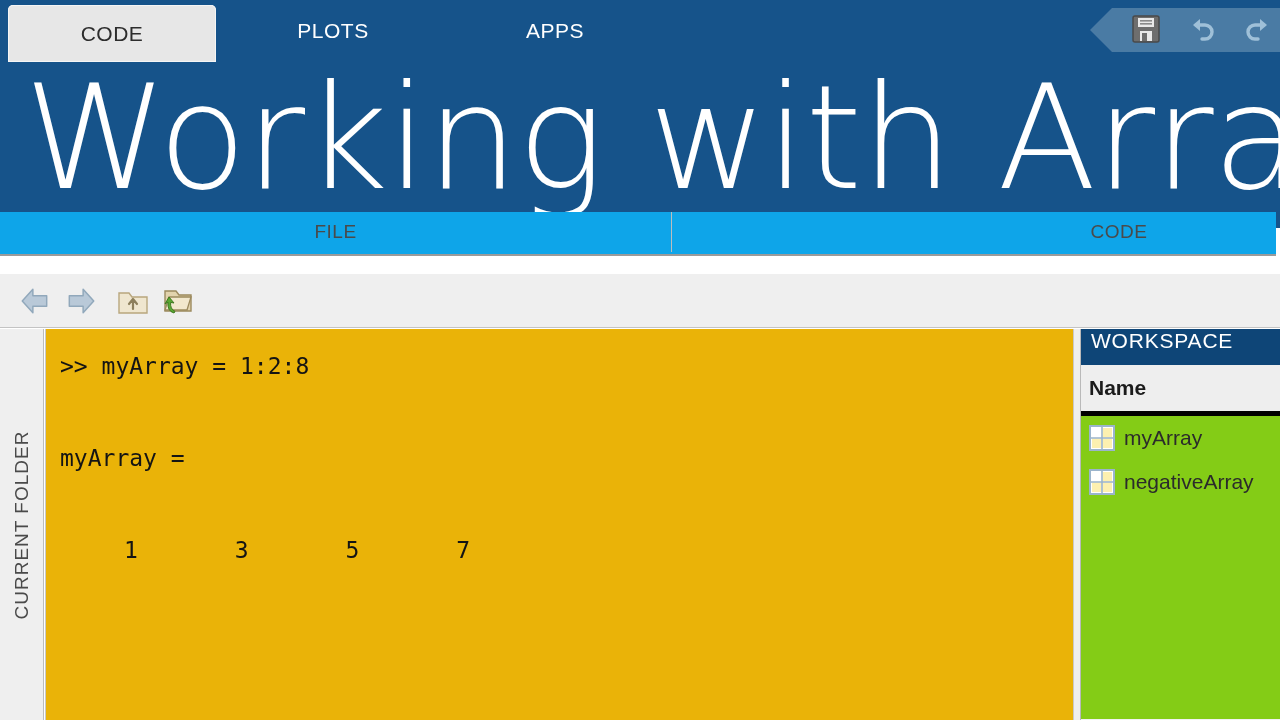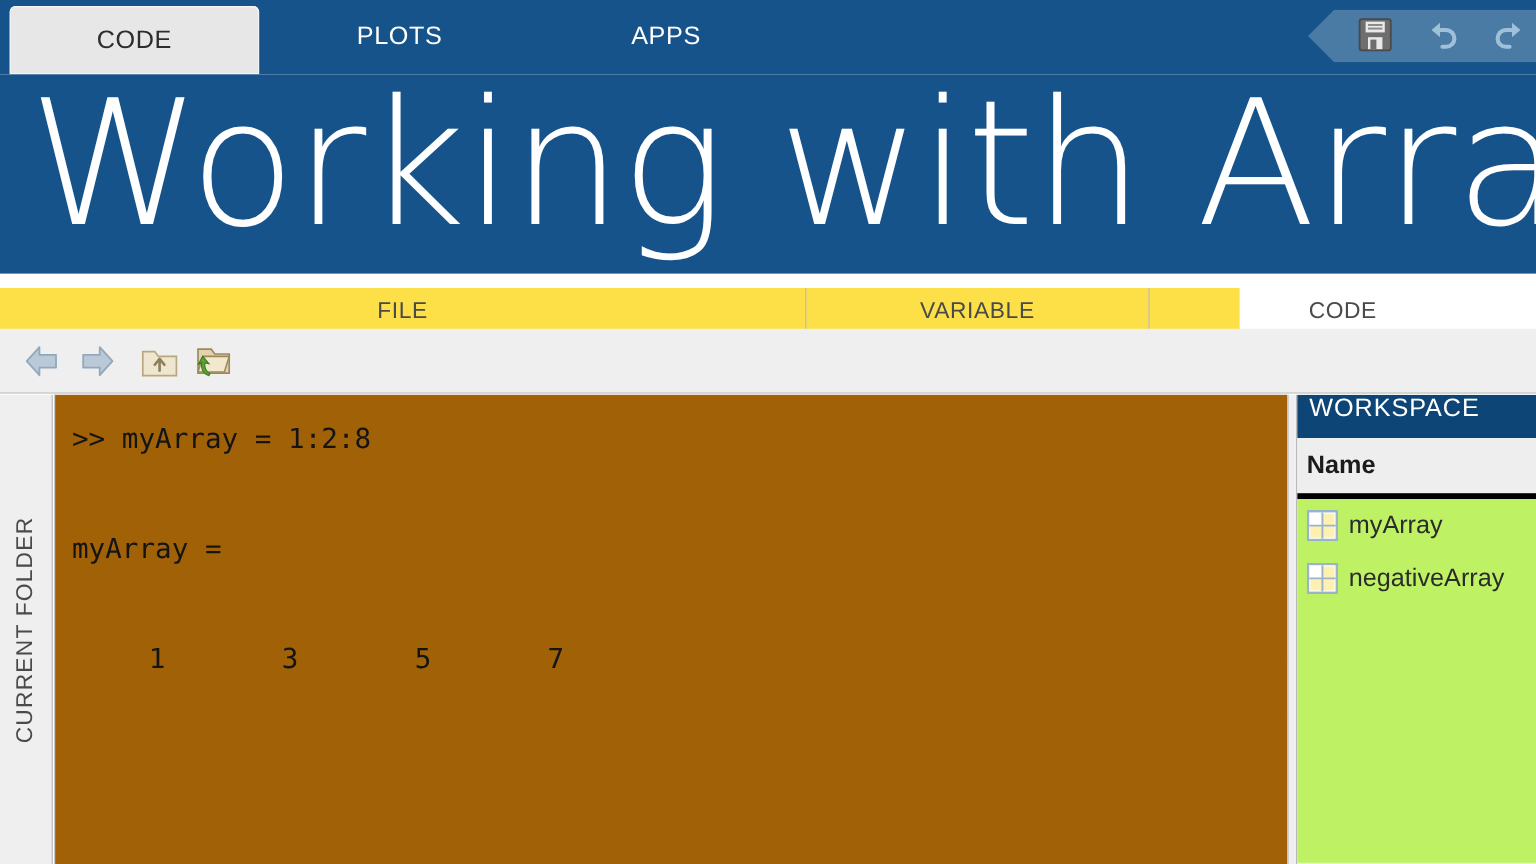--- a/index.html
+++ b/index.html
@@ -85,23 +85,23 @@
     font-size: 145px;
     line-height: 180px;
     color: #ffffff;
     white-space: nowrap;
     letter-spacing: -1px;
   }
 
   
   .sections {
     position: absolute;
-    left: 0; top: 240px;
-    width: 1033px; height: 44px;
-    background: #fde047;
+    left: 0; top: 212px;
+    width: 1276px; height: 44px;
+    background: #0ea5e9;
     border-bottom: 2px solid #9a9a9a;
     box-sizing: border-box;
   }
   .section {
     position: absolute;
     top: 0; height: 40px;
     display: flex;
     align-items: center;
     justify-content: center;
     font-size: 19px;
@@ -190,21 +190,21 @@
     color: #4a4a4a;
     letter-spacing: 1px;
     cursor: default;
   }
 
   
   .cmdwin {
     position: absolute;
     left: 45px; top: 329px;
     width: 1028px; height: 391px;
-    background: #a16207;
+    background: #eab308;
     border-left: 1px solid #c9c9c9;
     box-sizing: border-box;
     padding: 14px 0 0 14px;
     overflow: hidden;
   }
   .cmdline {
     font-family: "DejaVu Sans Mono", "Liberation Mono", monospace;
     font-size: 23px;
     line-height: 46px;
     color: #141414;
@@ -259,21 +259,21 @@
     height: 44px;
     display: flex;
     align-items: center;
     padding-left: 8px;
     gap: 9px;
     font-size: 21px;
     color: #2b2b2b;
     white-space: nowrap;
     cursor: pointer;
   }
-  .ws-body { background: #bef264; height: 303px; text-align: center; }
+  .ws-body { background: #84cc16; height: 303px; text-align: center; }
   .matrix-icon {
     width: 26px; height: 26px;
     flex: 0 0 26px;
     display: block;
   }
 </style>
 </head>
 <body>
 
 <div class="toolstrip">
@@ -320,23 +320,20 @@
   </div>
 </div>
 
 <div class="title-band">
   <div class="title-text">Working with Arrays</div>
 </div>
 
 <div class="sections">
   <div class="section sec-file">
     <span>FILE</span>
-  </div>
-  <div class="section sec-variable">
-    <span>VARIABLE</span>
   </div>
   <div class="section sec-code">
     <span>CODE</span>
   </div>
 </div>
 
 <div class="addrbar">
 
   <div class="nav-btn nav-back">
     <svg viewBox="0 0 32 32" width="34" height="34">

